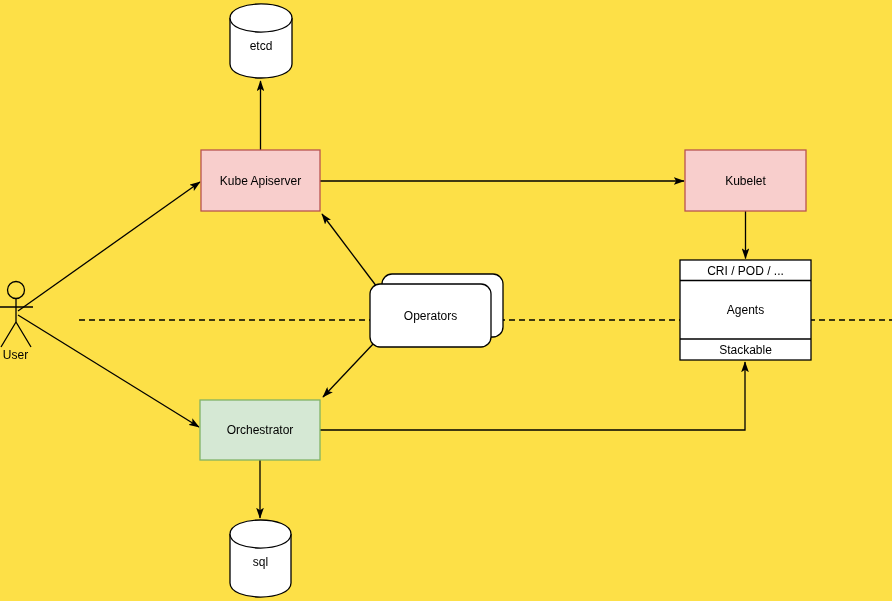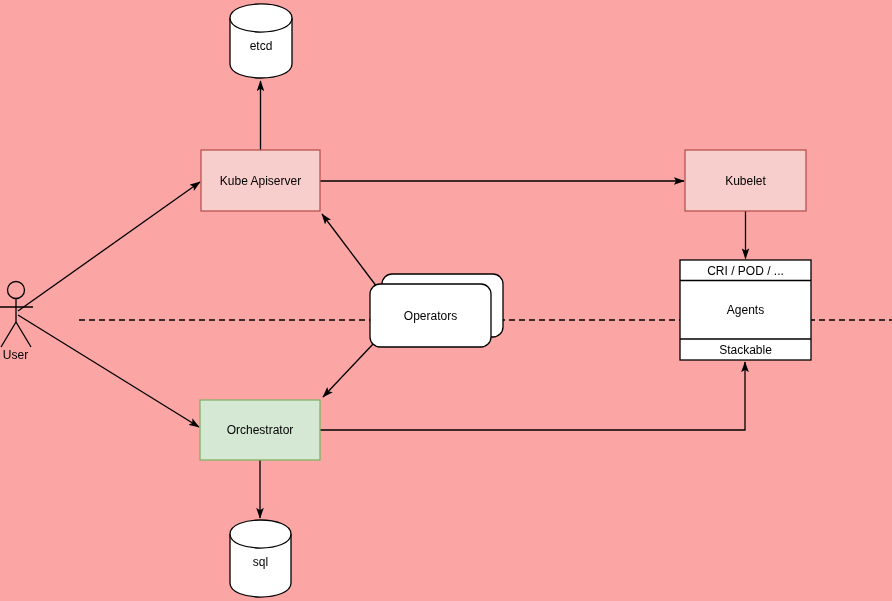--- a/index.html
+++ b/index.html
@@ -1,21 +1,21 @@
 <!DOCTYPE html>
 <html><head>
 <meta charset="utf-8">
 <style>
   html, body { margin: 0; padding: 0; }
   body { background: #ffffff; font-family: "Liberation Sans", sans-serif; }
   .canvas {
     position: relative;
     width: 892px;
     height: 601px;
-    background: #fca5a5;
+    background: #fde047;
     overflow: hidden;
   }
   svg { display: block; }
   .edge { fill: none; stroke-width: 1.3; }
   .sep  { fill: none; stroke-width: 1.3; stroke-dasharray: 6 4; }
   .shape-plain { fill: #ffffff; stroke: #000000; stroke-width: 1.3; }
   .shape-colored { stroke-width: 1.3; }
   .divider { stroke: #000000; stroke-width: 1.3; }
   .actor { fill: none; stroke: #000000; stroke-width: 1.3; }
   .lbl {

